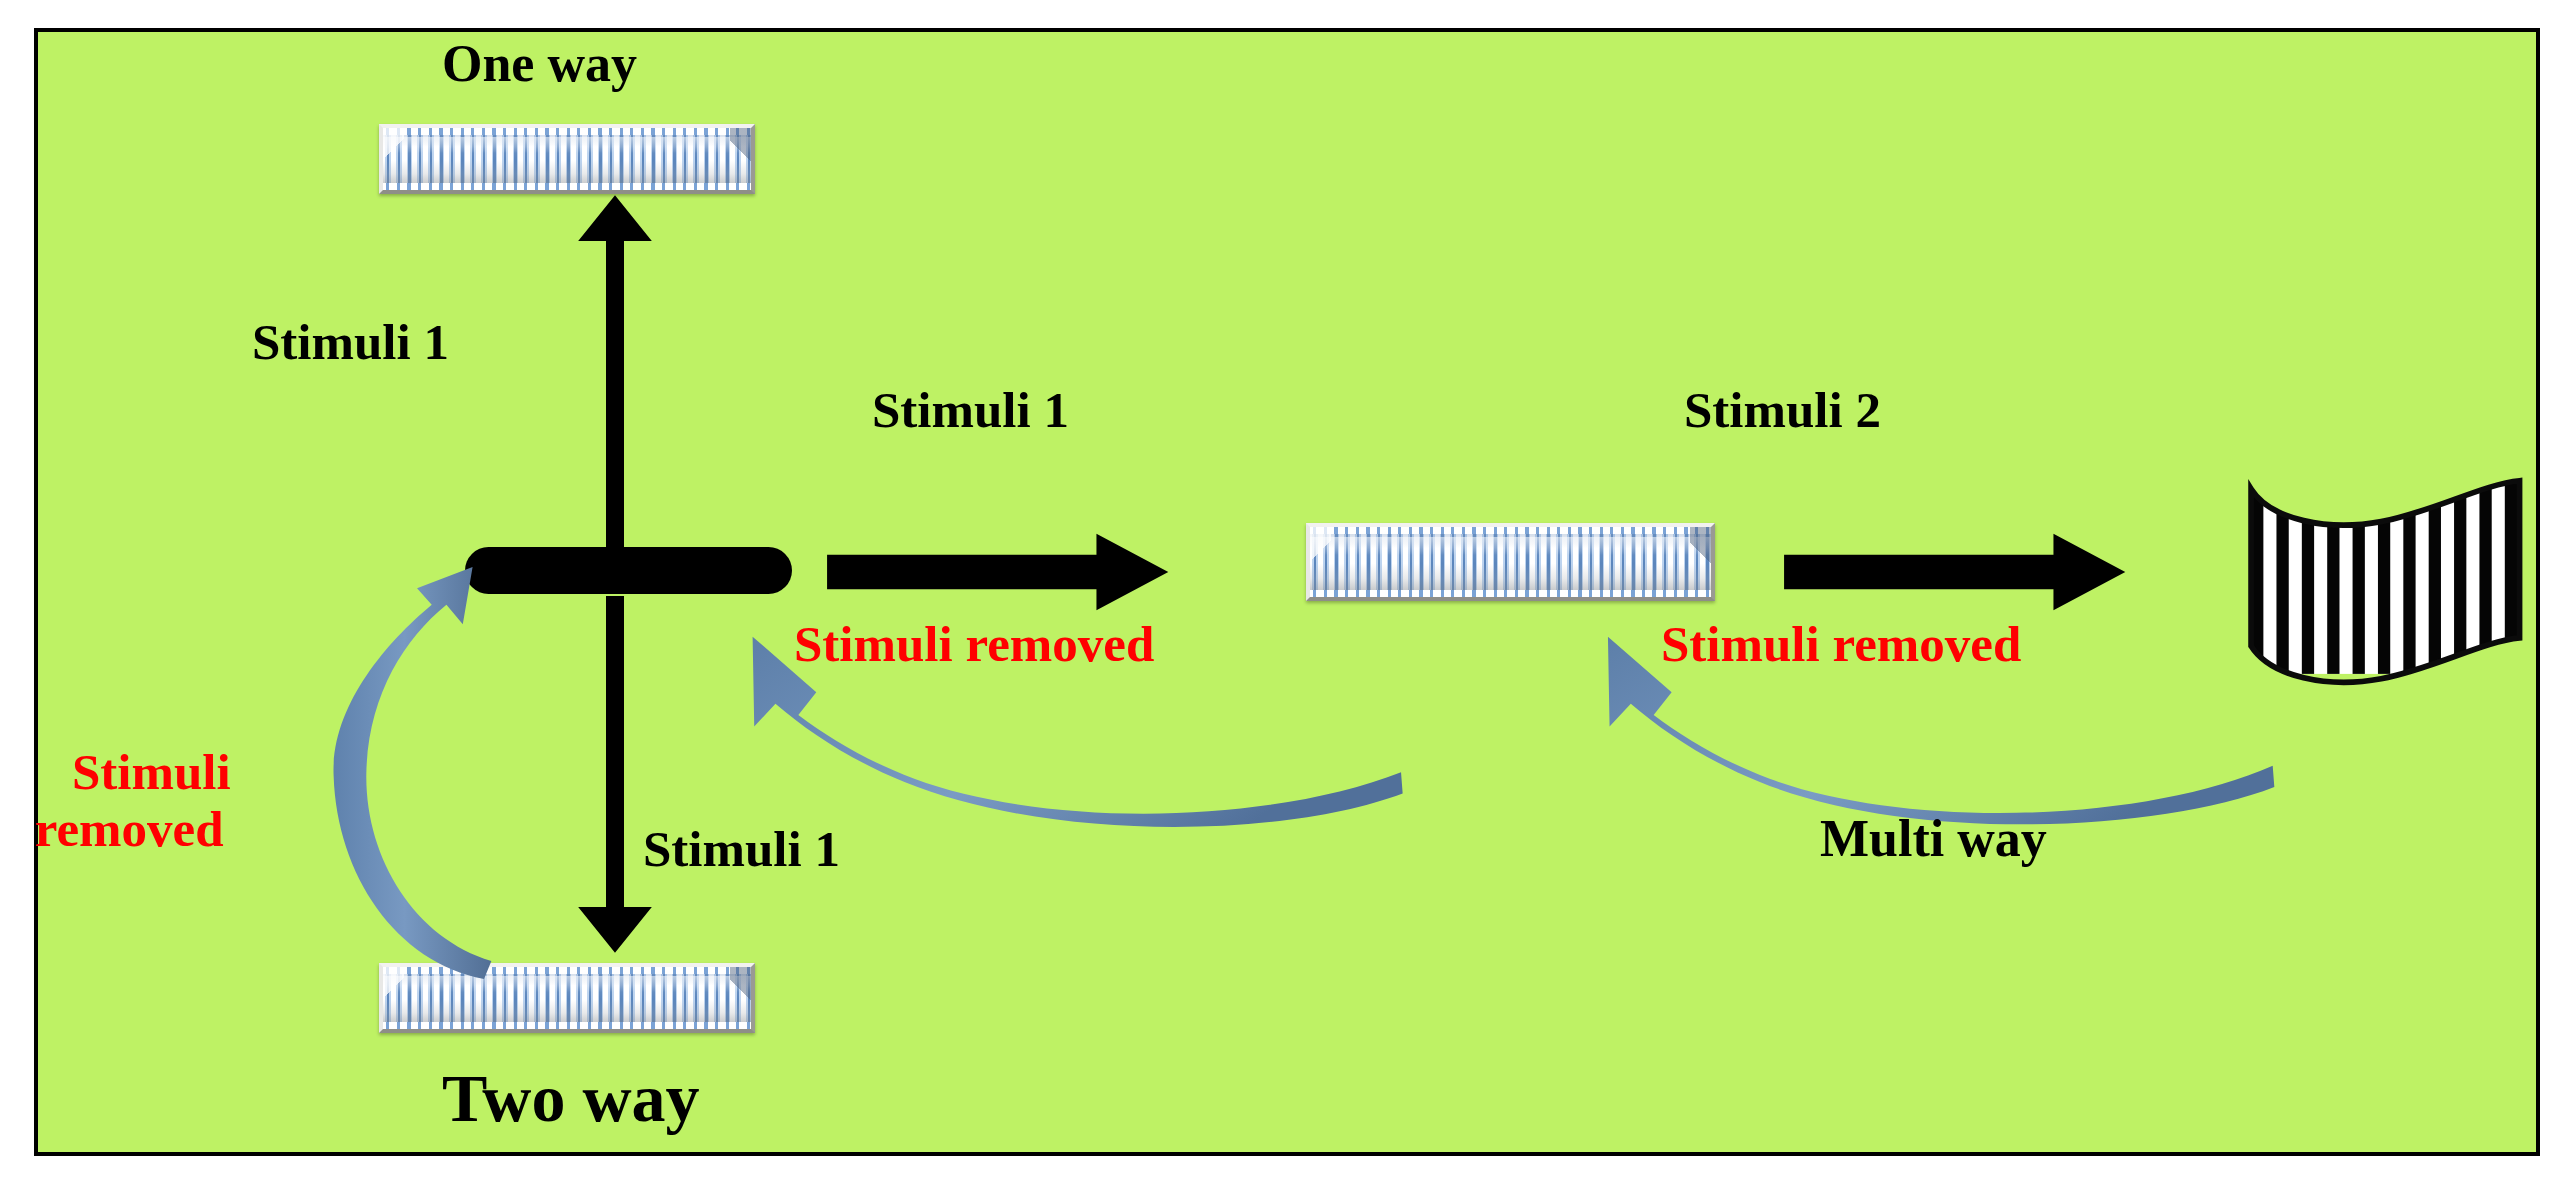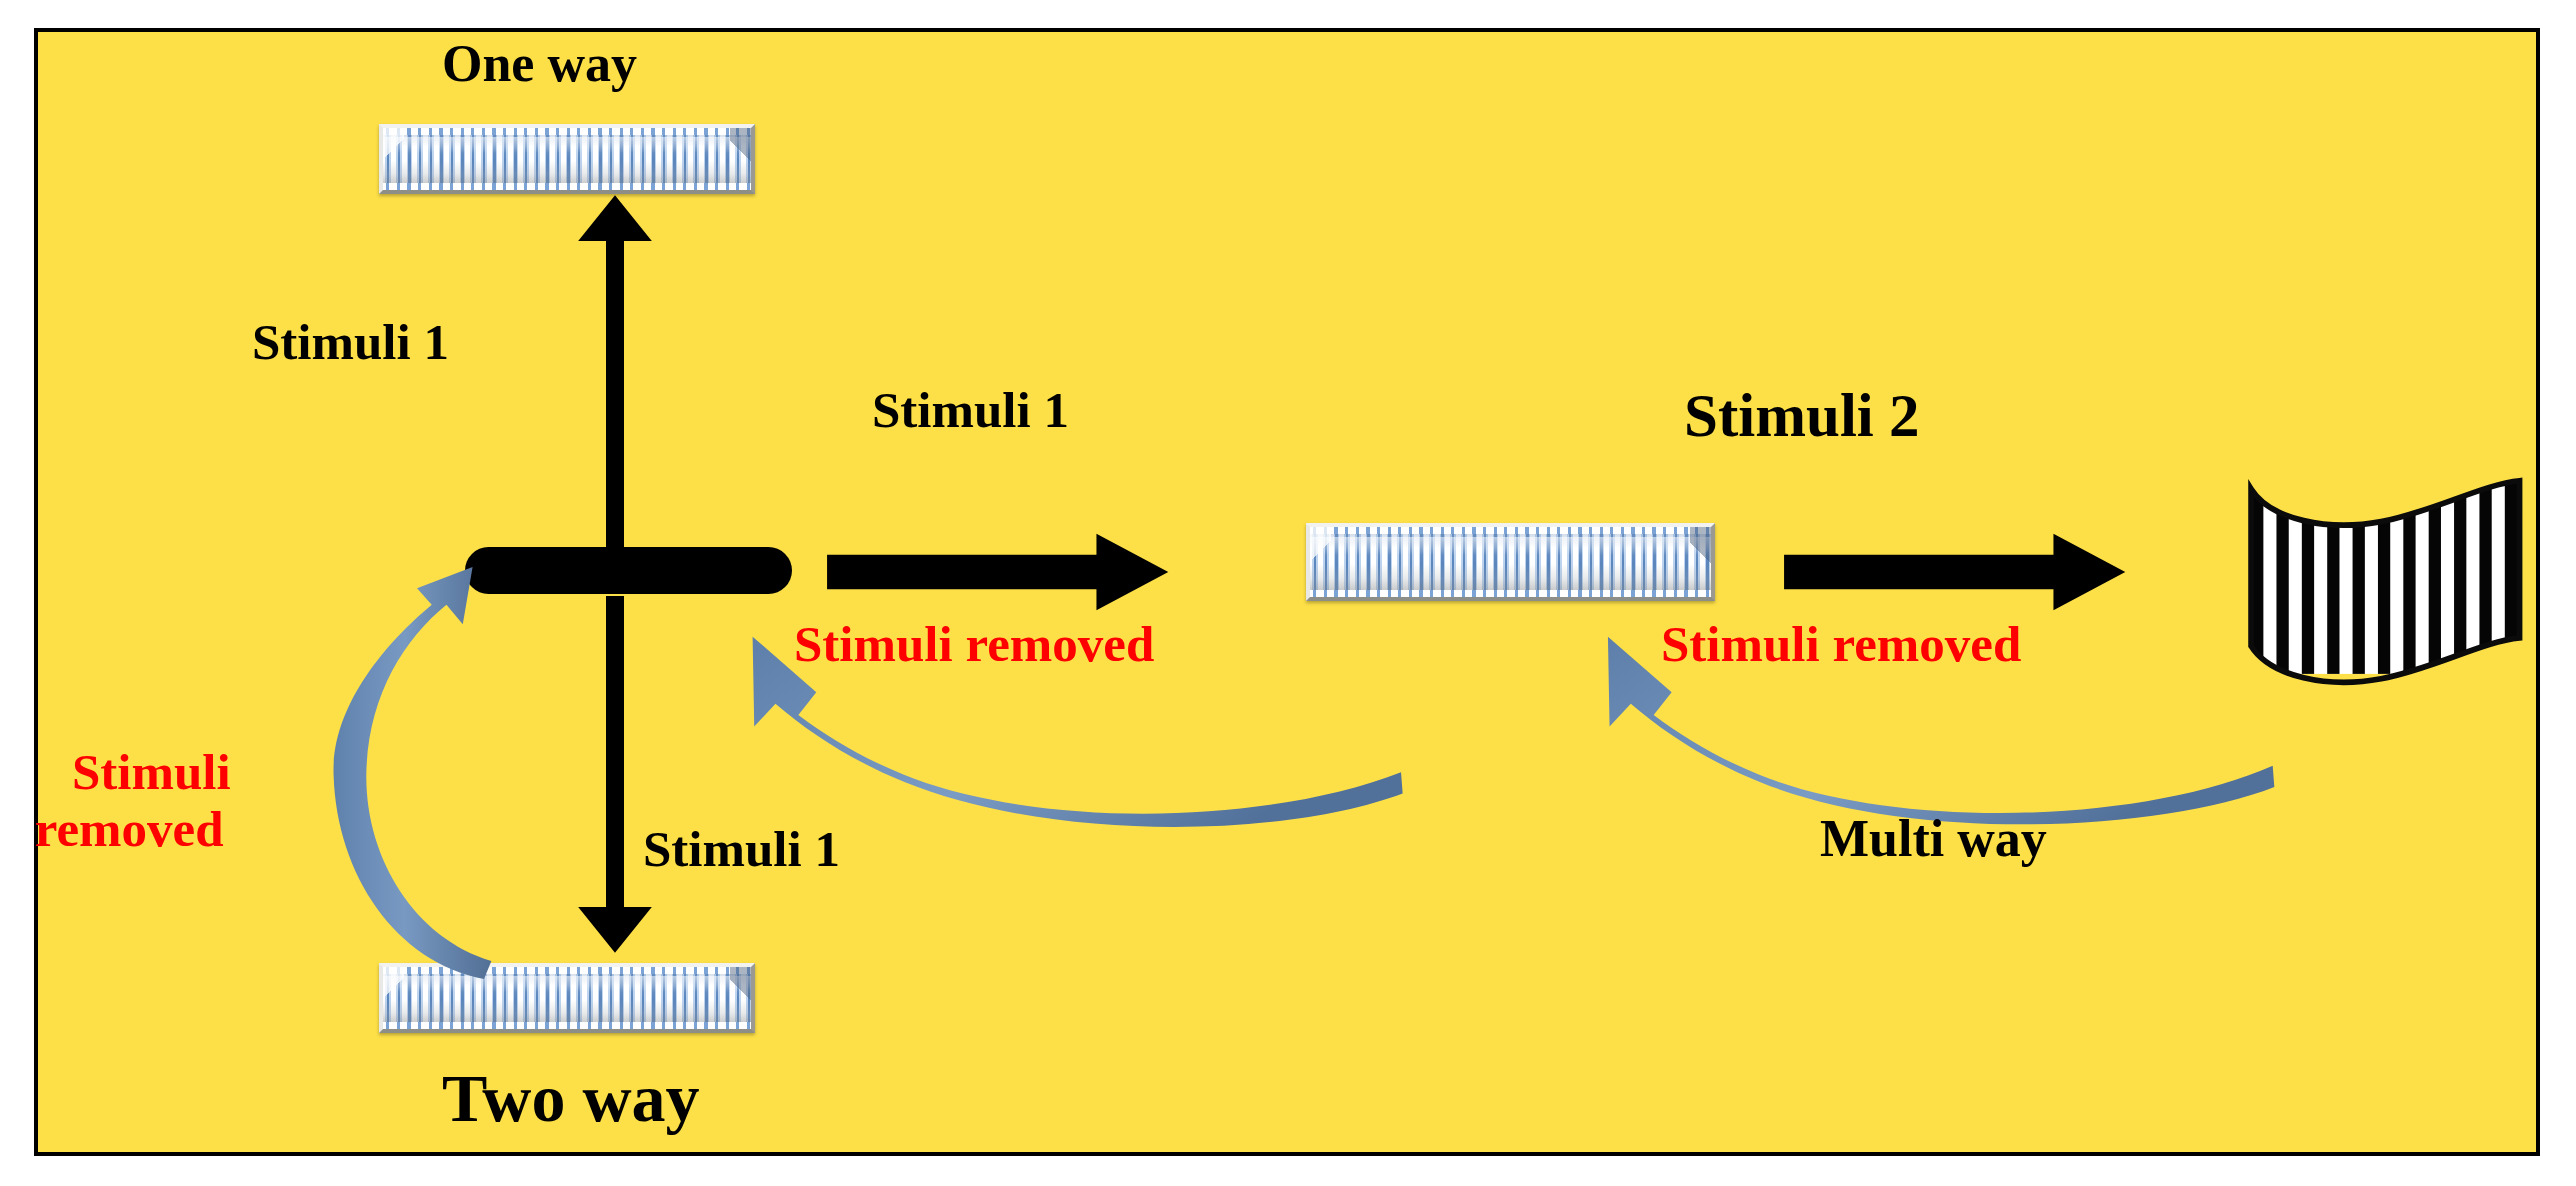--- a/index.html
+++ b/index.html
@@ -2,21 +2,21 @@
 <html style="font-size:13px"><head>
 <meta charset="utf-8">
 <style>
   html,body{margin:0;padding:0;background:#ffffff;}
   body{width:2576px;height:1187px;font-family:"Liberation Serif",serif;-webkit-font-smoothing:antialiased;}
 
   #canvas{position:relative;width:2576px;height:1187px;background:#ffffff;overflow:hidden;}
 
   
   #frame{position:absolute;left:34px;top:28px;width:2506px;height:1128px;
-         border:4.1px solid #000000;box-sizing:border-box;background:#fde047;}
+         border:4.1px solid #000000;box-sizing:border-box;background:#bef264;}
 
   .lbl{position:absolute;font-family:"Liberation Serif",serif;font-weight:bold;
        color:#000000;white-space:nowrap;line-height:1;}
   .lbl-red{color:#ff0000;}
 
   
   .stripebar{position:absolute;box-sizing:border-box;
      border:4.1px solid;
      border-top-color:#f2f2f0;border-left-color:#e8e8e6;
      border-right-color:#9a9a93;border-bottom-color:#8e8e88;
@@ -158,21 +158,21 @@
                L 142 108
                L 64 40
                L 66 150
                L 92 122
                C 134 158, 186 192, 250 218
                C 432 292, 716 286, 860 232 Z" fill="url(#gm)"></path>
     </svg>
 
     <div class="lbl lbl-red" style="left:756px;top:587px;font-size:51px;">Stimuli removed</div>
 
-    <div class="lbl" style="left:1646px;top:353px;font-size:61px;">Stimuli 2</div>
+    <div class="lbl" style="left:1646px;top:353px;font-size:51px;">Stimuli 2</div>
 
     <svg class="harrow" style="left:1746px;top:500px;" width="343" height="80" viewBox="0 0 420 98">
       <path d="M 0 28 L 330 28 L 330 2 L 418 49 L 330 96 L 330 70 L 0 70 Z" fill="#000000"></path>
     </svg>
 
     <svg class="curve" style="left:1517px;top:572px;" width="720" height="245" viewBox="0 0 880 300">
       <defs>
         <linearGradient id="gr" x1="0" y1="0" x2="1" y2="0.4">
           <stop offset="0%" stop-color="#5d7fa9"></stop>
           <stop offset="55%" stop-color="#7a9bc4"></stop>

